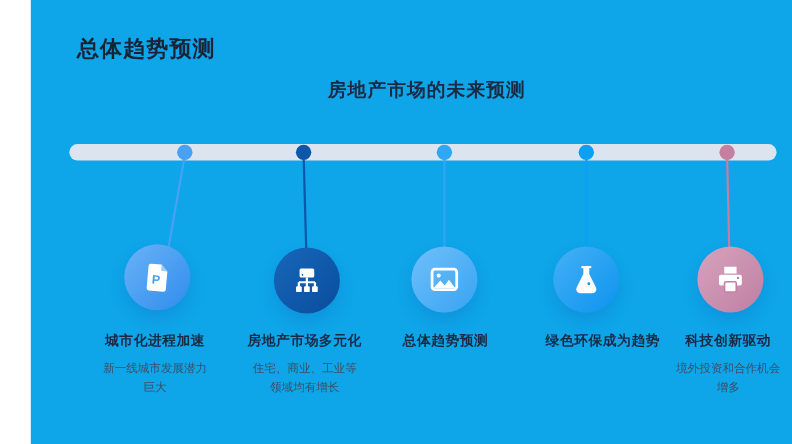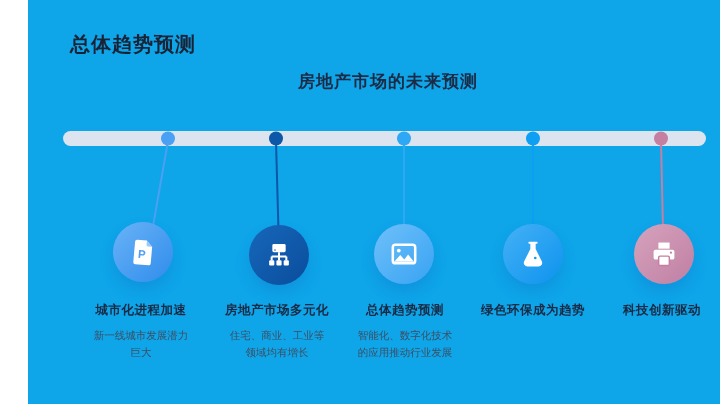--- a/index.html
+++ b/index.html
@@ -42,21 +42,21 @@
   .badge-2{left:221px;top:225px;}
   .badge-3{left:346px;top:224px;}
   .badge-4{left:475px;top:224px;}
   .badge-5{left:606px;top:224px;}
   .item-col{
     position:absolute;top:302px;width:160px;text-align:center;
   }
   .col-1{left:33px;}
   .col-2{left:169px;}
   .col-3{left:297px;}
-  .col-4{left:425px;}
+  .col-4{left:440px;}
   .col-5{left:554px;}
   .item-title{
     font-size:12.5px;font-weight:bold;color:#1b2a44;
     margin:0 0 8px 0;letter-spacing:0.5px;
   }
   .item-desc{
     font-size:10.5px;color:#3e4e63;line-height:1.65;
     margin:0 auto;width:96px;word-break:break-all;
   }
 </style>
@@ -131,22 +131,22 @@
   <div class="item-col col-2">
     <h3 class="item-title">房地产市场多元化</h3>
     <p class="item-desc">住宅、商业、工业等领域均有增长</p>
   </div>
   <div class="item-col col-1">
     <h3 class="item-title">城市化进程加速</h3>
     <p class="item-desc">新一线城市发展潜力巨大</p>
   </div>
   <div class="item-col col-3">
     <h3 class="item-title">总体趋势预测</h3>
-    <p class="item-desc">智能化、数字化技术的应用推动行业发展</p>
   </div>
   <div class="item-col col-4">
     <h3 class="item-title">绿色环保成为趋势</h3>
   </div>
   <div class="item-col col-5">
     <h3 class="item-title">科技创新驱动</h3>
+    <p class="item-desc">境外投资和合作机会增多</p>
   </div>
 
 </div>
 
 </body></html>

